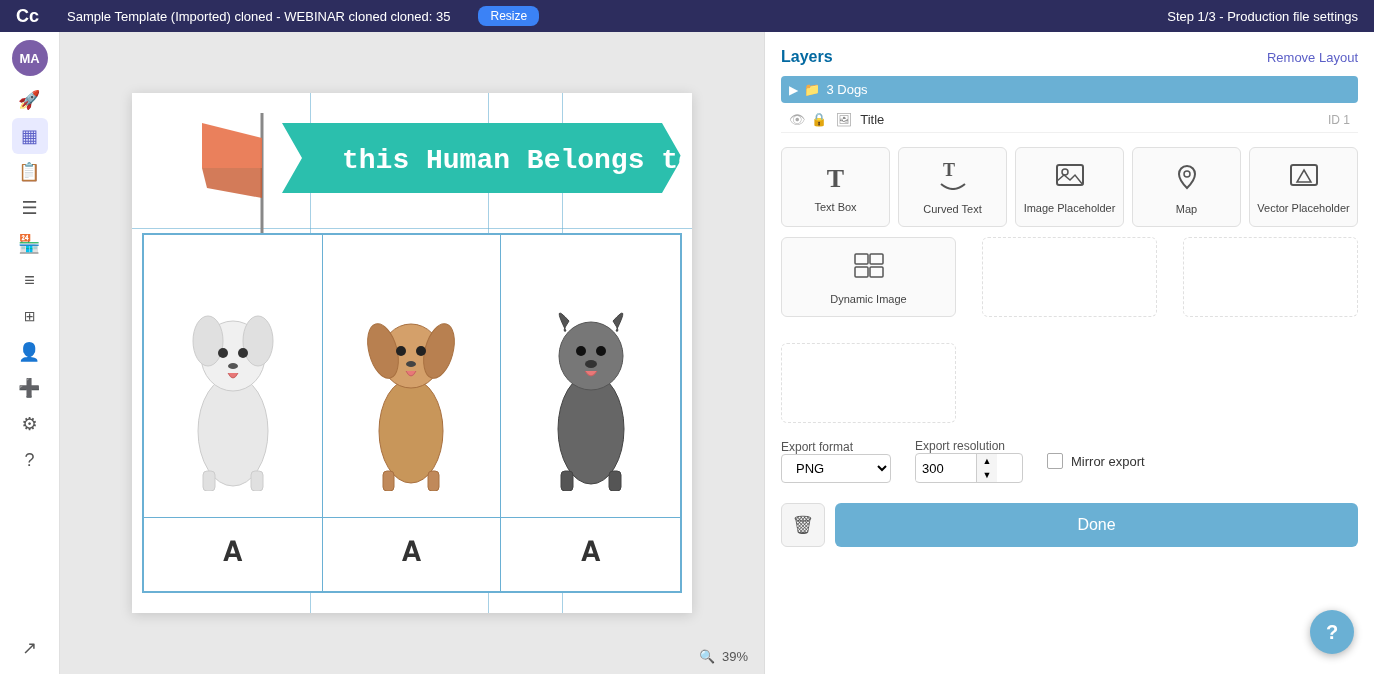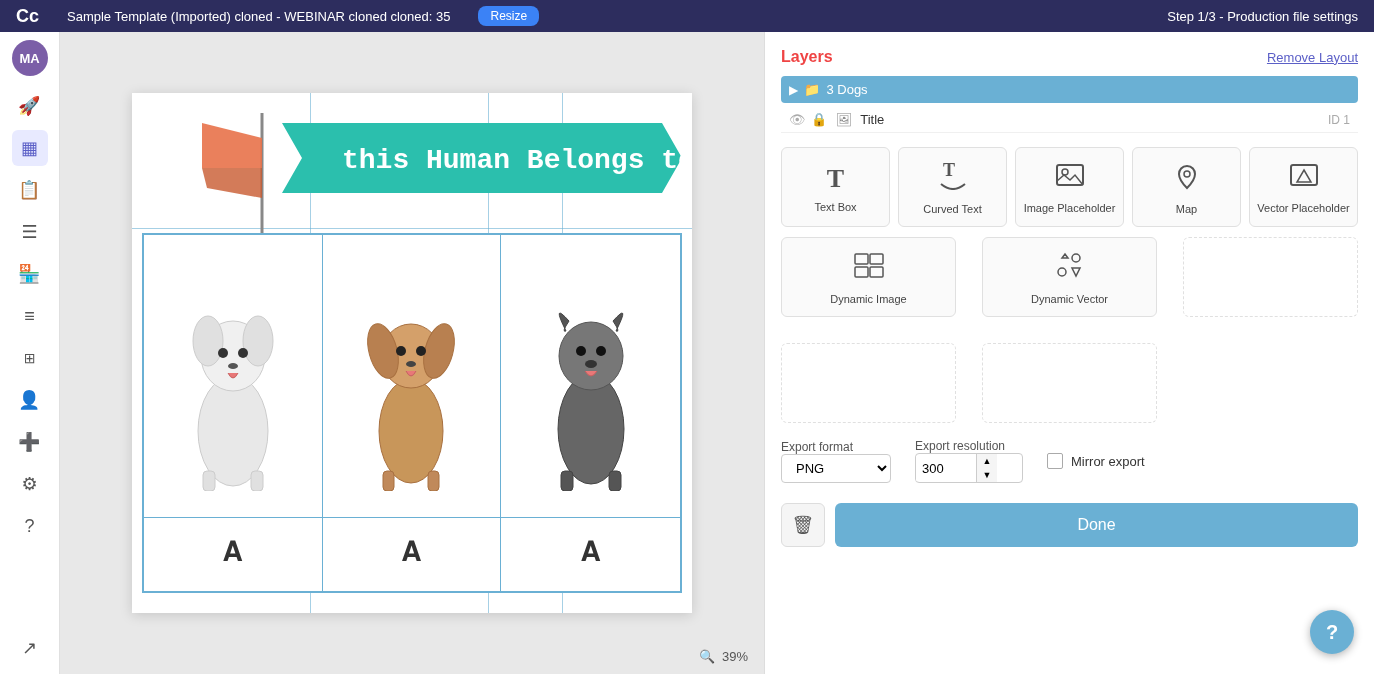--- a/index.html
+++ b/index.html
@@ -35,21 +35,21 @@
 
     
     #left-sidebar {
       width: 60px;
       background: #fff;
       border-right: 1px solid #e0e0e0;
       display: flex;
       flex-direction: column;
       align-items: center;
       padding: 8px 0;
-      gap: 6px;
+      gap: 0;
       flex-shrink: 0;
     }
     .avatar {
       width: 36px; height: 36px;
       background: #7b5ea7;
       border-radius: 50%;
       display: flex; align-items: center; justify-content: center;
       color: white; font-size: 13px; font-weight: bold;
       margin-bottom: 6px;
     }
@@ -166,26 +166,25 @@
     
     .layers-header {
       display: flex;
       justify-content: space-between;
       align-items: center;
       margin-bottom: 10px;
     }
     .layers-title {
       font-size: 16px;
       font-weight: 600;
-      color: #ef4444;
+      color: #0369a1;
     }
     .remove-layout-link {
       font-size: 13px;
       color: #5b5fc7;
-      text-decoration: underline;
       cursor: pointer;
     }
 
     
     .layer-item {
       display: flex;
       align-items: center;
       padding: 6px 8px;
       border-radius: 4px;
       margin-bottom: 4px;
@@ -608,31 +607,20 @@
         <div class="widget-icon">
           <svg width="32" height="28" viewBox="0 0 32 28">
             <rect x="2" y="2" width="13" height="10" rx="1" fill="none" stroke="#555" stroke-width="1.5"></rect>
             <rect x="17" y="2" width="13" height="10" rx="1" fill="none" stroke="#555" stroke-width="1.5"></rect>
             <rect x="2" y="15" width="13" height="10" rx="1" fill="none" stroke="#555" stroke-width="1.5"></rect>
             <rect x="17" y="15" width="13" height="10" rx="1" fill="none" stroke="#555" stroke-width="1.5"></rect>
           </svg>
         </div>
         <span class="widget-label">Dynamic Image</span>
       </div>
-      <div class="widget-cell">
-        <div class="widget-icon">
-          <svg width="32" height="28" viewBox="0 0 32 28">
-            <polygon points="8,6 14,6 11,2" fill="none" stroke="#555" stroke-width="1.5"></polygon>
-            <circle cx="22" cy="6" r="4" fill="none" stroke="#555" stroke-width="1.5"></circle>
-            <circle cx="8" cy="20" r="4" fill="none" stroke="#555" stroke-width="1.5"></circle>
-            <polygon points="18,16 26,16 22,24" fill="none" stroke="#555" stroke-width="1.5"></polygon>
-          </svg>
-        </div>
-        <span class="widget-label">Dynamic Vector</span>
-      </div>
 
       <div class="widget-cell" style="background:transparent;border:1px dashed #e0e0e0;"></div>
       <div class="widget-cell" style="background:transparent;border:1px dashed #e0e0e0;"></div>
       <div class="widget-cell" style="background:transparent;border:1px dashed #e0e0e0;"></div>
     </div>
 
     <div class="export-row">
       <div class="export-group">
         <span class="export-label">Export format</span>
         <select class="export-select">

